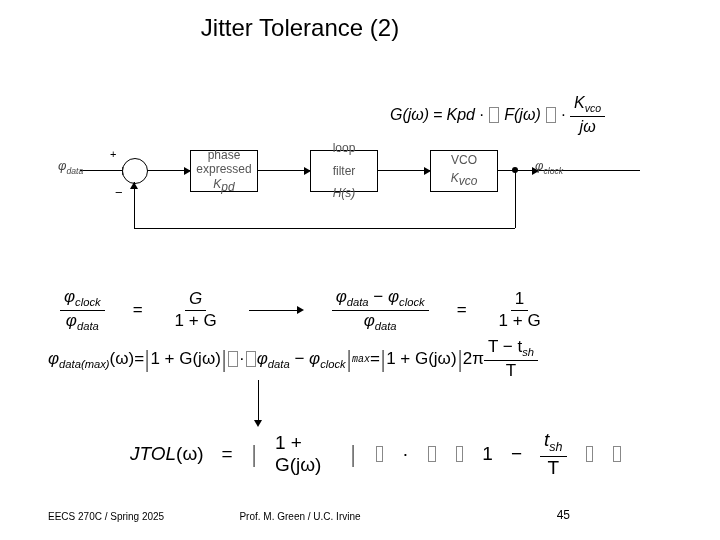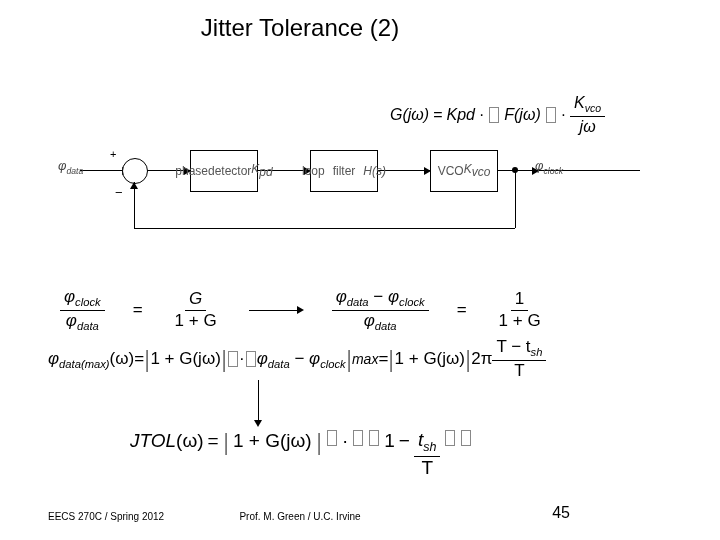--- a/index.html
+++ b/index.html
@@ -102,21 +102,21 @@
     left: 35px;
     font-size: 13px;
   }
   .block {
     position: absolute;
     border: 1px solid #000;
     background: #fff;
     font-size: 12px;
     text-align: center;
     display: flex;
-    flex-direction: row;
+    flex-direction: column;
     justify-content: center;
     align-items: center;
     color: #555;
     line-height: 1.2;
   }
   .block-pd   { top: 20px; left: 110px; width: 66px; height: 40px; }
   .block-lf   { top: 20px; left: 230px; width: 66px; height: 40px; gap: 8px; }
   .block-vco  { top: 20px; left: 350px; width: 66px; height: 40px; }
   .block .sub { font-style: italic; font-size: 12px; }
   .arrowhead {
@@ -228,22 +228,23 @@
   }
   .big-abs {
     display: inline-block;
     font-style: normal;
     font-size: 24px;
     line-height: 1;
     transform: scaleX(0.5);
   }
   .bar-sub {
     display: inline-block;
-    font-size: 14px;
+    font-size: 10px;
     vertical-align: sub;
+    font-family: Liberation Mono, monospace;
   }
 
   
   .arrow-down {
     position: absolute;
     top: 380px;
     left: 254px;
     display: flex;
     flex-direction: column;
     align-items: center;
@@ -261,21 +262,22 @@
   }
 
   
   .row-jtol {
     position: absolute;
     top: 430px;
     left: 130px;
     font-size: 19px;
     font-style: italic;
     display: flex;
-    gap: 4px;
+    align-items: center;
+    gap: 18px;
   }
   .expressed {
     position: absolute;
     top: 438px;
     left: 470px;
     font-size: 17px;
     font-weight: 700;
     font-style: normal;
   }
 
@@ -291,21 +293,21 @@
     bottom: 18px;
     left: 0;
     right: 0;
     text-align: center;
     font-size: 10px;
   }
   .footer-right {
     position: absolute;
     bottom: 18px;
     right: 30px;
-    font-size: 16px;
+    font-size: 12px;
     margin-top: 20px;
   }
 
   .miss {
     display:inline-block;
     width:8px; height:14px;
     border:1px solid #888;
     margin: 0 1px;
     vertical-align: middle;
   }
@@ -343,21 +345,21 @@
     </div>
 
     <span class="arrowhead ah-sum"></span>
     <div class="sum"></div>
     <div class="sum-plus">+</div>
     <div class="sum-minus">−</div>
 
     <span class="arrowhead ah-pd"></span>
     <div class="block block-pd">
       <div>phase</div>
-      <div>detector</div>
+      <div>expressed</div>
       <div class="sub">
         <span>K</span><span class="sub">pd</span>
       </div>
     </div>
 
     <span class="arrowhead ah-lf"></span>
     <div class="block block-lf">
       <div>loop</div>
       <div>filter</div>
       <div class="sub">H(s)</div>
@@ -481,16 +483,16 @@
         <span>t</span><span class="sub">sh</span>
       </span>
       <span class="den up">T</span>
     </span>
 
     <span class="miss"></span>
     <span class="miss"></span>
   </div>
 
 
-  <div class="footer-left">EECS 270C / Spring 2012</div>
+  <div class="footer-left">EECS 270C / Spring 2025</div>
   <div class="footer-mid">Prof. M. Green / U.C. Irvine</div>
   <div class="footer-right">45</div>
 </div>
 
 </body></html>

